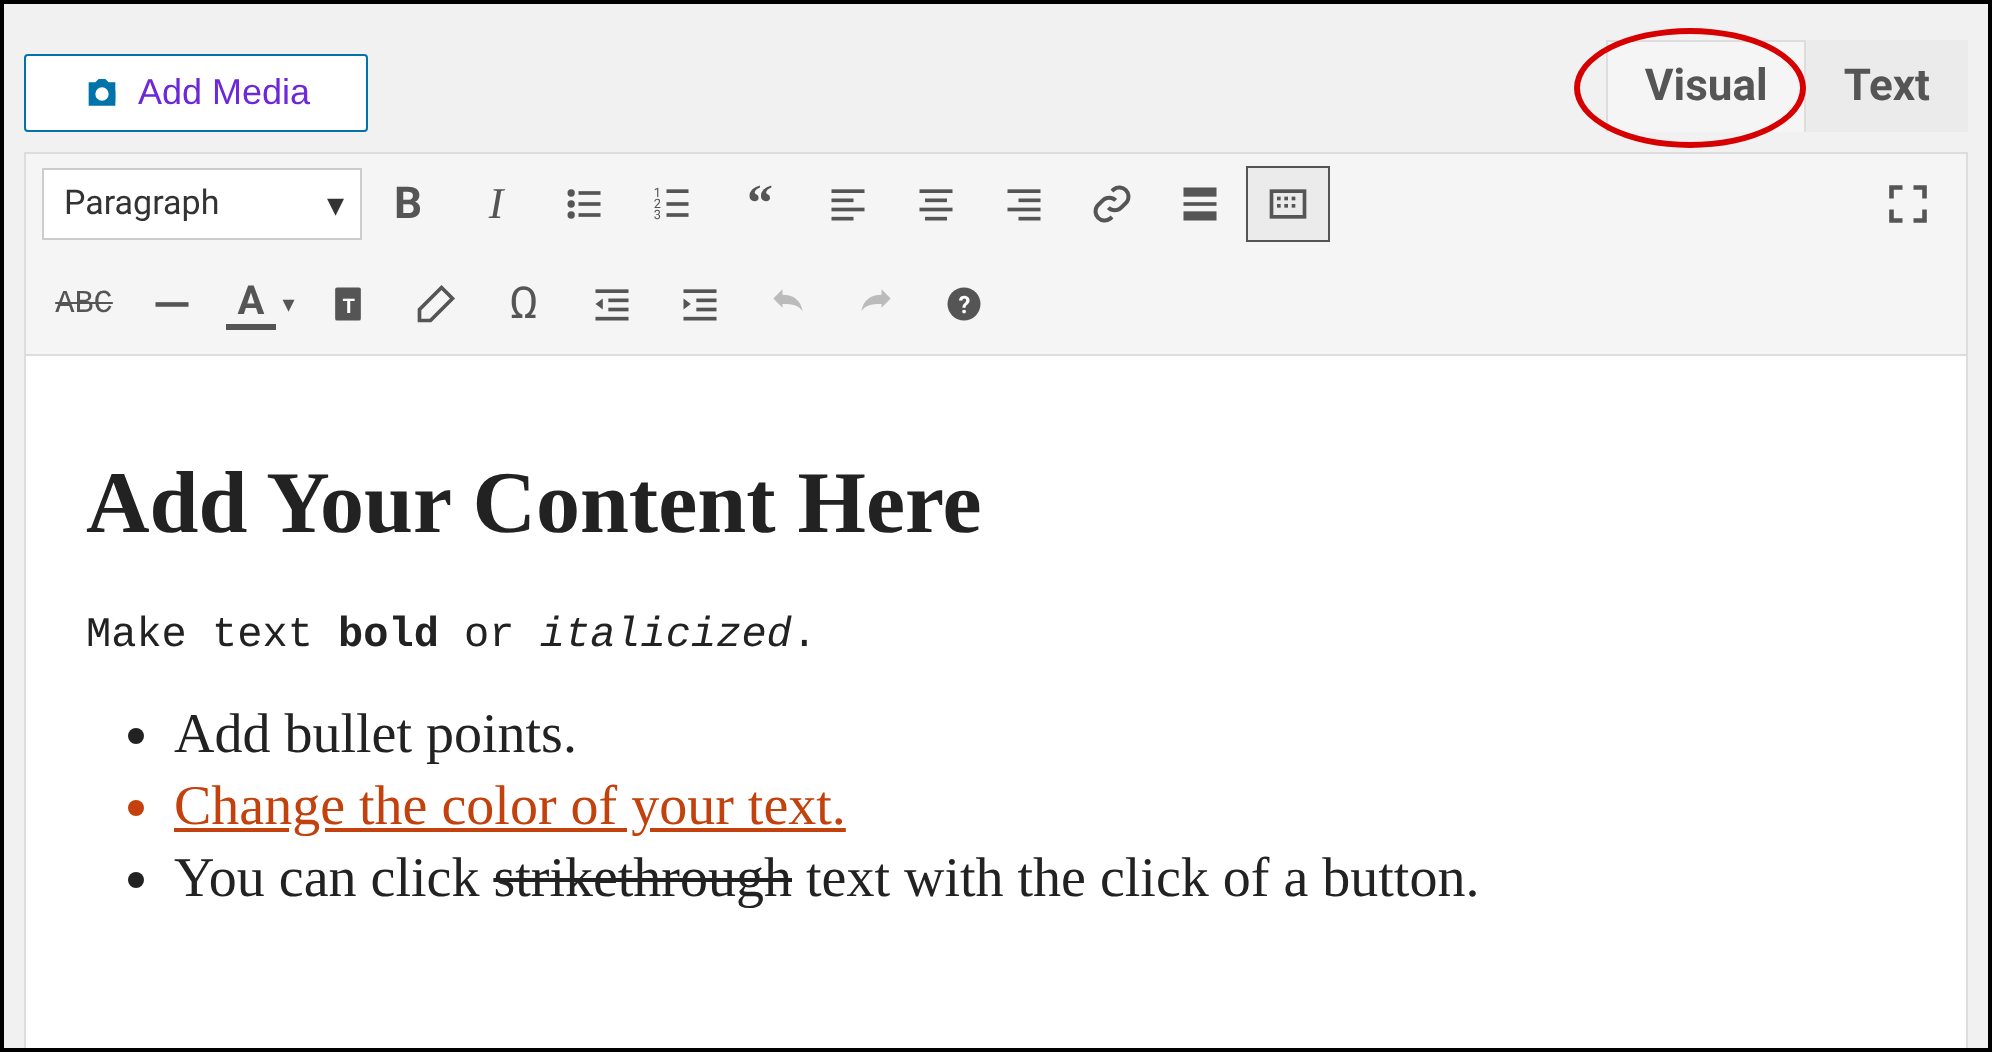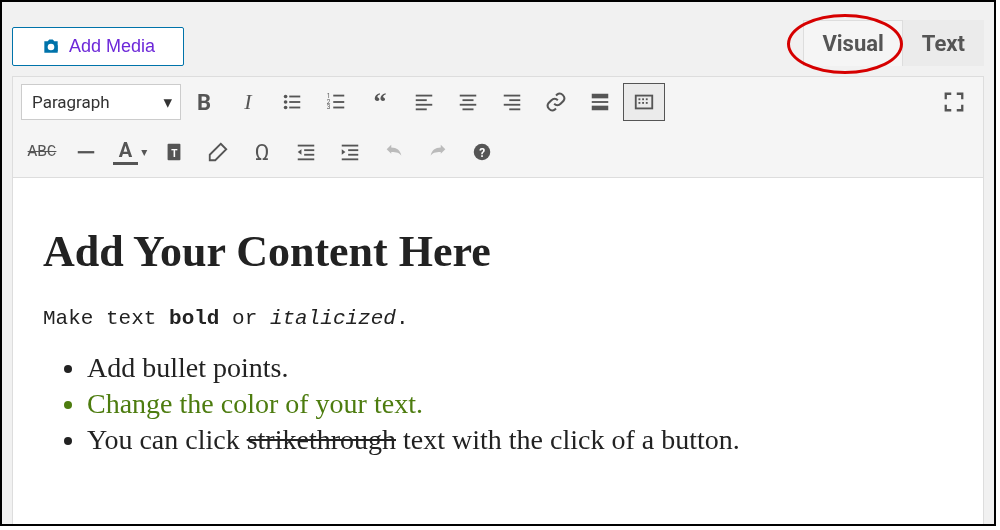--- a/index.html
+++ b/index.html
@@ -18,21 +18,21 @@
   .tbtn svg{width:22px;height:22px;fill:#555;}
   .tbtn.boxed{border:1px solid #555;background:#ebebeb;}
   .tbtn .uline{display:inline-block;border-bottom:3px solid #555;padding:0 6px 2px 6px;line-height:1;font-size:20px;font-weight:bold;}
   .color-btn{display:inline-flex;align-items:center;}
   .spacer{flex:1;}
   .content{margin:0 10px 0 10px;background:#fff;border:1px solid #ddd;border-top:none;padding:30px 24px 10px 30px;font-family:Georgia,"Times New Roman",serif;color:#222;min-height:310px;}
   .content h1{font-size:44px;margin:18px 0 30px 0;font-weight:bold;}
   .content p{font-size:21px;margin:0 0 22px 0;font-family:Liberation Mono, monospace;}
   .content ul{font-size:28px;margin:0 0 1px 24px;padding:0 0 0 20px;}
   .content ul li{margin:4px 0;}
-  .red{color:#4d7c0f;}
+  .red{color:#c2410c;text-decoration:underline;}
   .strike{text-decoration:line-through;}
 </style>
 </head>
 <body>
 
 <div class="frame">
 
   <div class="topbar">
     <button class="add-media">
       <svg viewBox="0 0 24 24">

